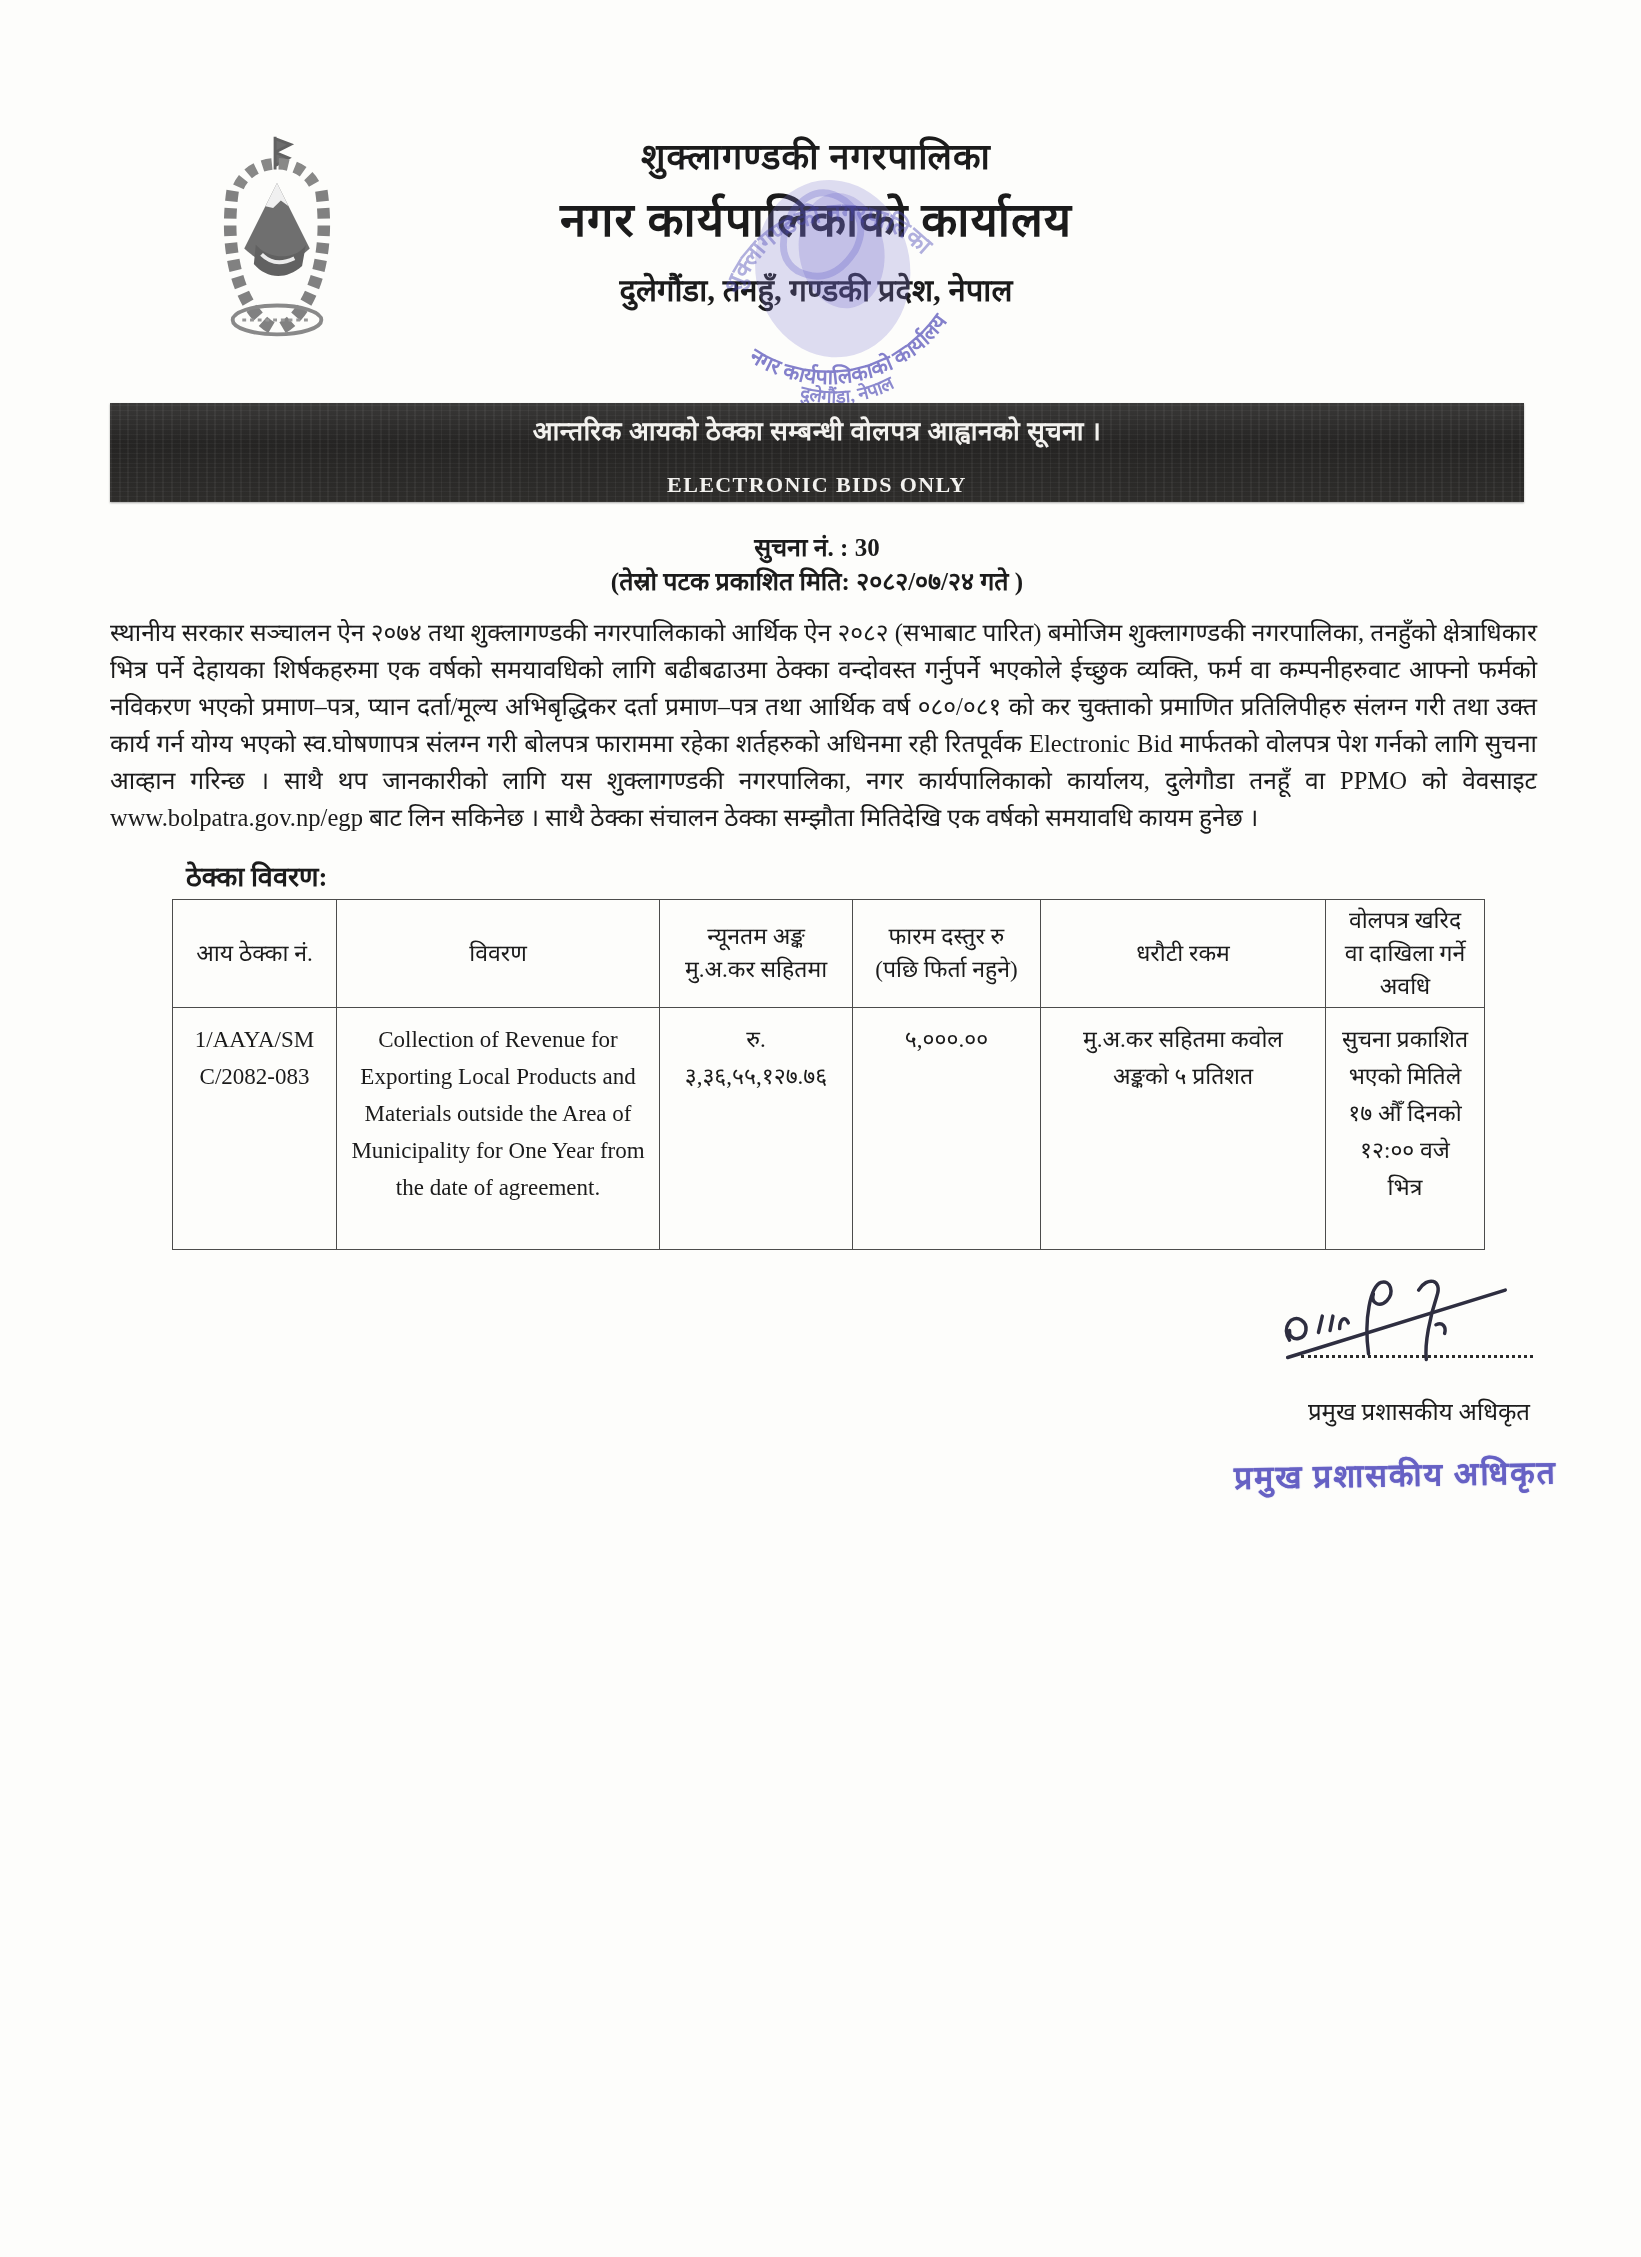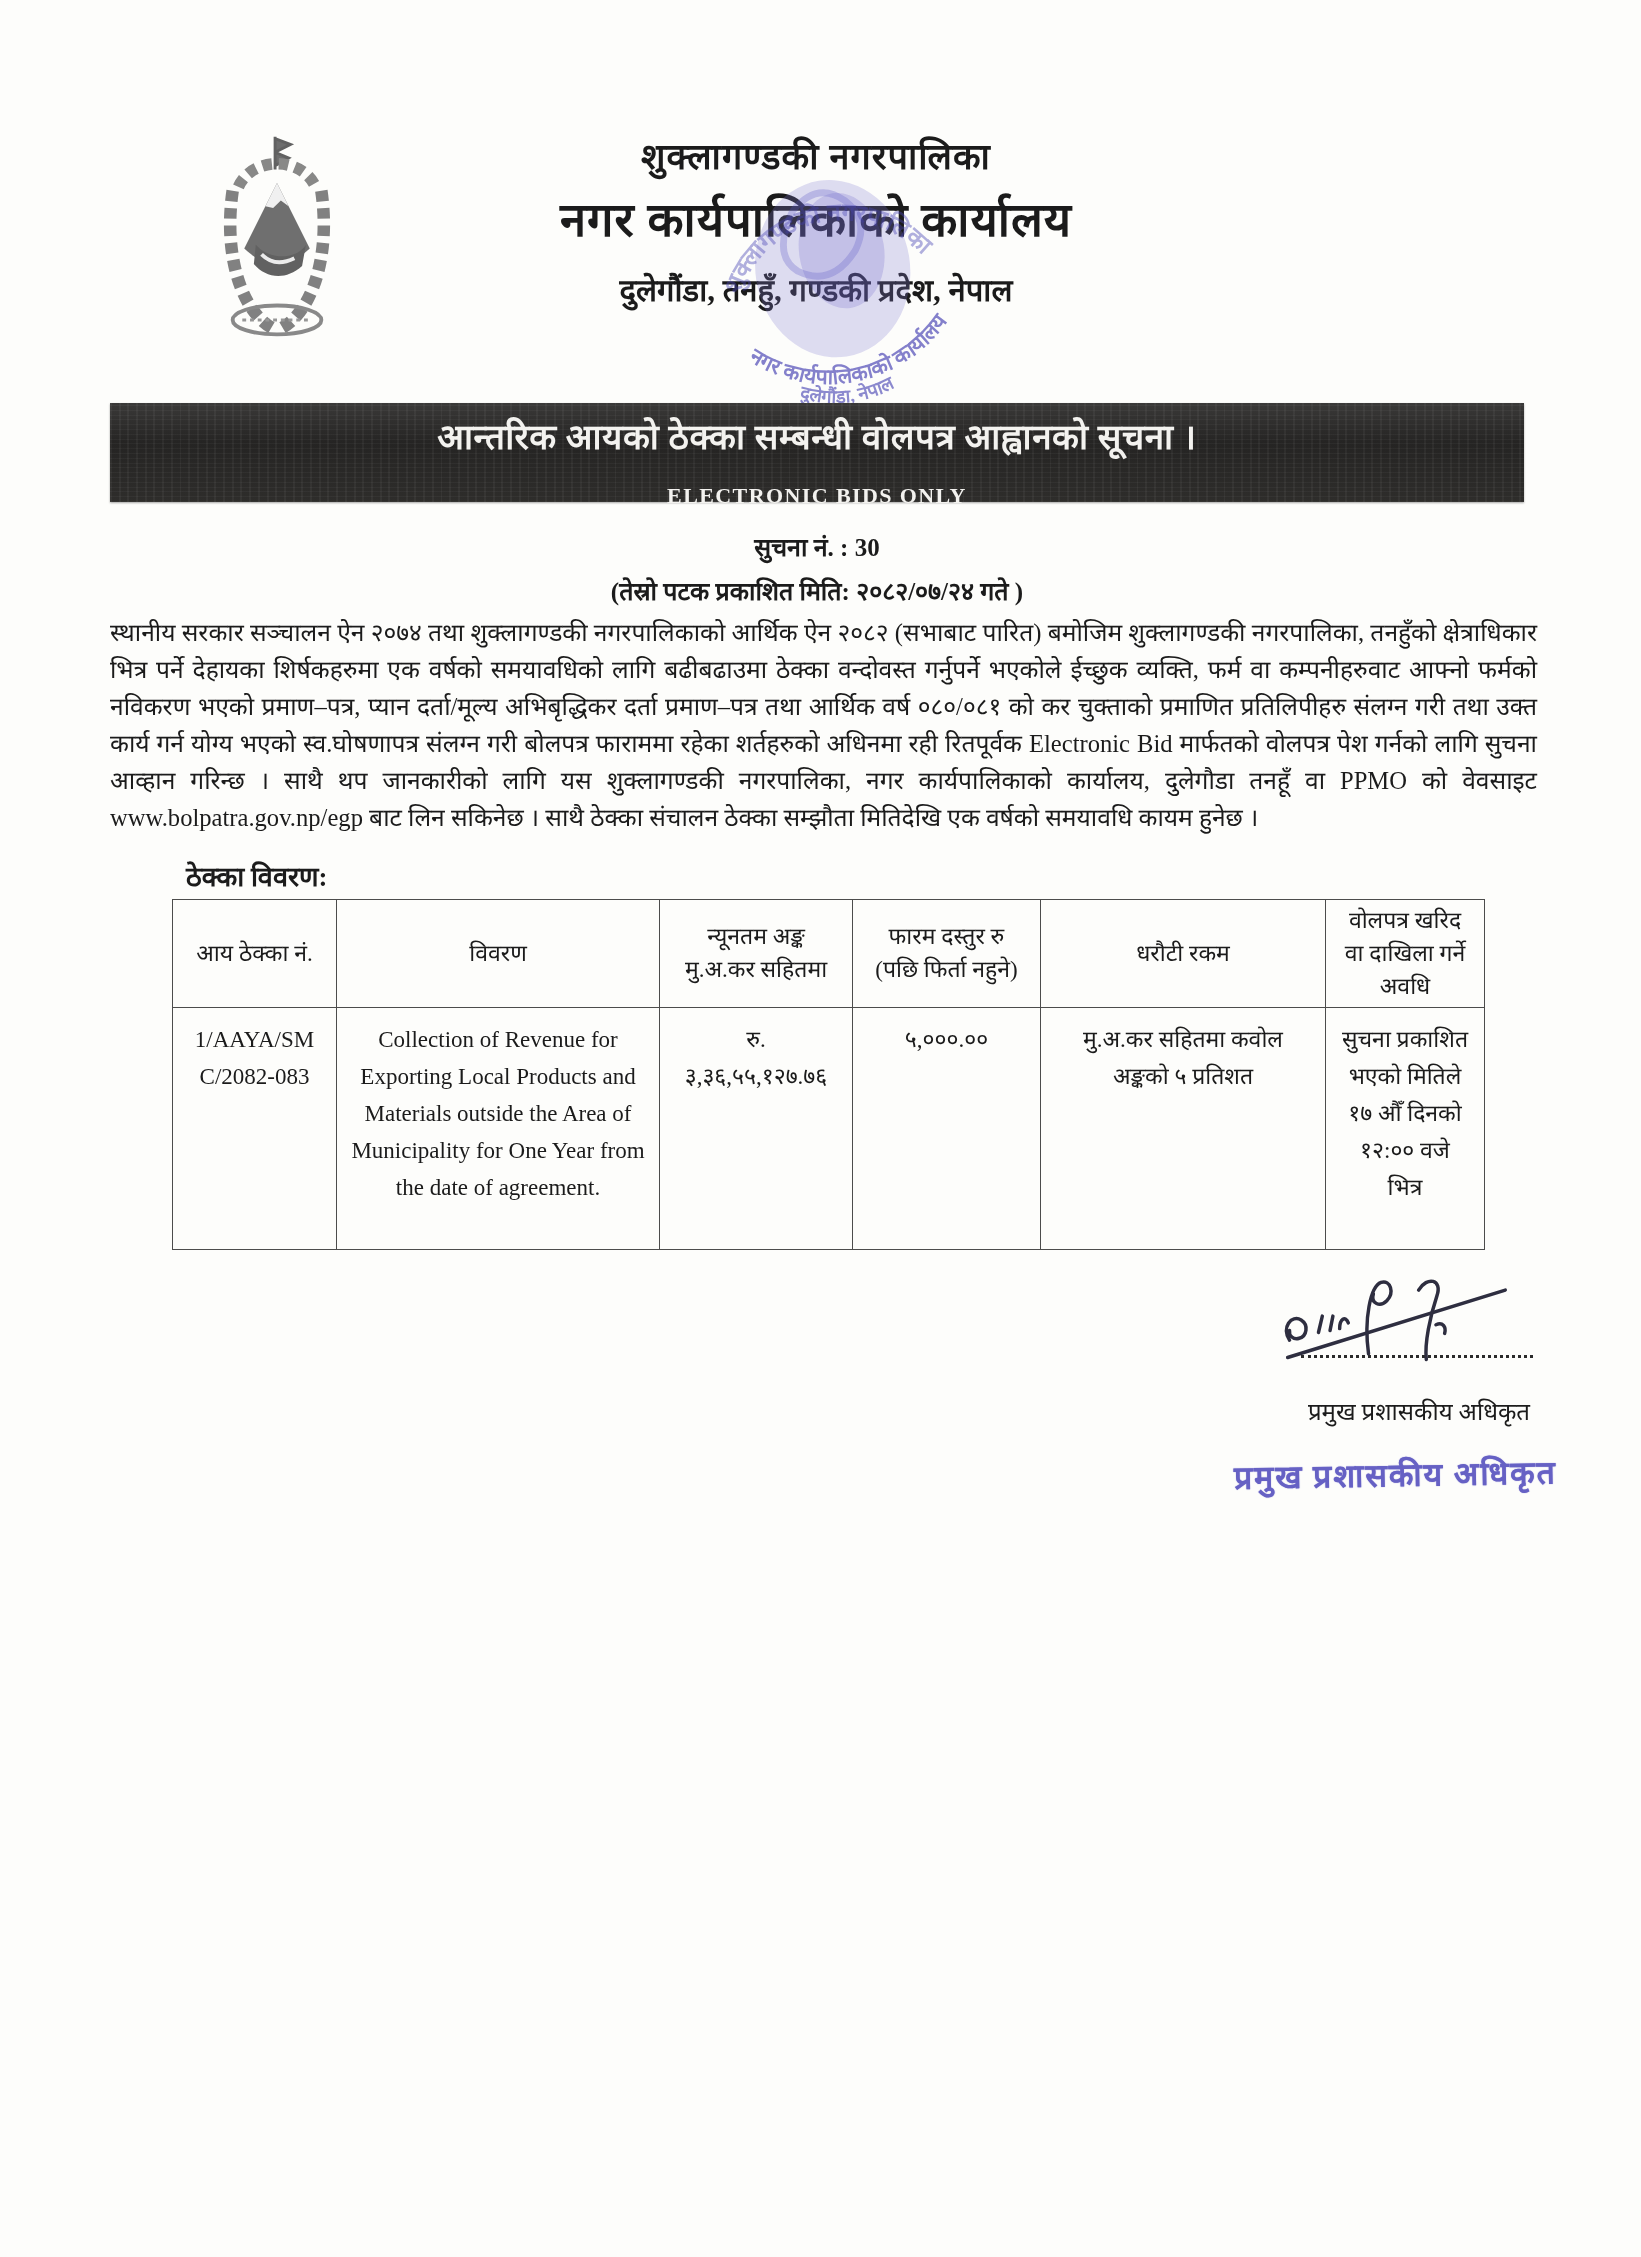--- a/index.html
+++ b/index.html
@@ -21,26 +21,26 @@
   .round-stamp{position:absolute;left:690px;top:138px;width:290px;height:290px;transform:rotate(-9deg);opacity:.85;pointer-events:none;}
   
   .banner{
     position:absolute;left:110px;top:403px;width:1414px;height:99px;
     background:
       repeating-linear-gradient(90deg, rgba(255,255,255,.045) 0 1.9px, rgba(0,0,0,0) 1.9px 8.7px),
       repeating-linear-gradient(0deg, rgba(255,255,255,.035) 0 1px, rgba(0,0,0,0) 1px 4.8px),
       linear-gradient(180deg,#3a3938 0%,#252423 40%,#2e2d2b 100%);
     color:#f3f2ef;text-align:center;box-shadow:0 1px 1.9px rgba(0,0,0,.35);
   }
-  .banner-title{font-size:35px;font-weight:bold;padding-top:8.7px;letter-spacing:0.5px;}
+  .banner-title{font-size:26px;font-weight:bold;padding-top:8.7px;letter-spacing:0.5px;}
   .banner-sub{font-size:22px;font-weight:bold;letter-spacing:1.4px;margin-top:24px;}
   
   .notice-meta{position:absolute;left:110px;top:529px;width:1414px;text-align:center;font-weight:bold;}
   .notice-number{font-size:25px;}
-  .notice-date{font-size:25px;margin-top:10px;}
+  .notice-date{font-size:25px;margin-top:0;}
   
   .body-par{
     position:absolute;left:110px;top:614px;width:1427px;
     font-size:24.6px;line-height:37px;text-align:justify;
   }
   
   .tbl-heading{position:absolute;left:186px;top:857px;font-size:27px;font-weight:bold;}
   table.contract{
     position:absolute;left:172px;top:899px;width:1313px;
     border-collapse:collapse;table-layout:fixed;font-size:23px;

